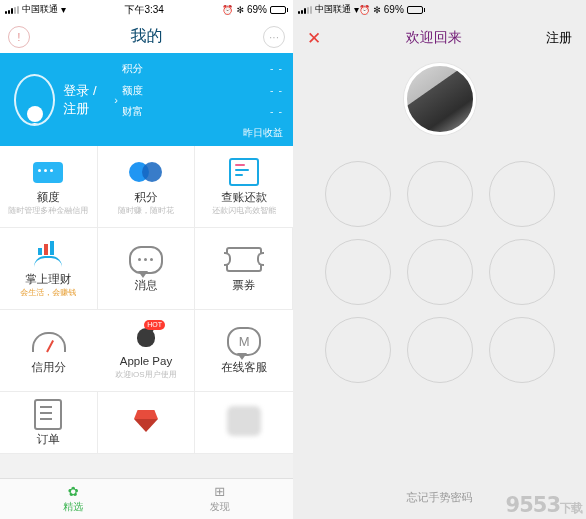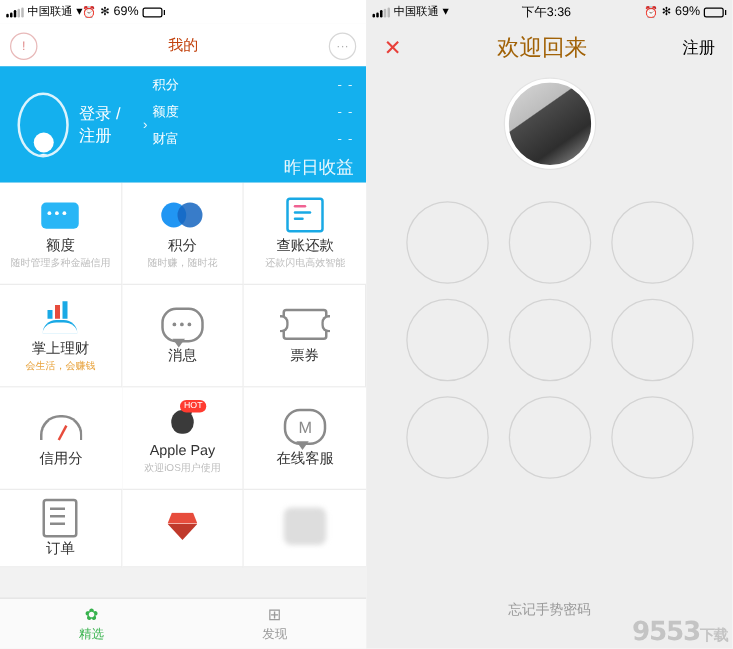--- a/index.html
+++ b/index.html
@@ -25,36 +25,36 @@
   .wifi{font-size:10px;}
   .batt{display:flex;align-items:center;}
   .batt .shell{width:16px;height:8px;border:1px solid #000;border-radius:2px;padding:1px;box-sizing:border-box;}
   .batt .fill{height:100%;background:#000;width:69%;}
   .batt .cap{width:1px;height:4px;background:#000;margin-left:1px;}
   .bt{font-size:9px;}
   .alarm{font-size:9px;}
 
   
   .navbar{height:34px;background:#fff;display:flex;align-items:center;justify-content:center;position:relative;}
-  .navbar .title{font-size:12px;color:#c2410c;}
+  .navbar .title{font-size:16px;color:#0c4a6e;}
   .nav-ic{position:absolute;top:7px;width:20px;height:20px;border-radius:50%;border:1px solid #d7d7d7;display:flex;align-items:center;justify-content:center;font-size:10px;color:#b0b0b0;}
   .nav-ic.l{left:8px;border-color:#e8b9b9;color:#e08a8a;}
   .nav-ic.r{right:8px;}
 
   
   .bluebox{background:#14b0ee;height:93px;display:flex;color:#fff;position:relative;}
   .bluebox .avatar-wrap{width:118px;display:flex;align-items:center;padding-left:14px;box-sizing:border-box;}
   .avatar-circ{width:48px;height:48px;border-radius:50%;border:2px solid rgba(255,255,255,.85);display:flex;align-items:flex-end;justify-content:center;overflow:hidden;}
   .avatar-circ .head{width:16px;height:16px;border-radius:50%;background:#fff;margin-bottom:2px;box-shadow:0 16px 0 -1px #fff, 0 18px 0 -2px #fff;}
   .login-txt{font-size:13px;margin-left:8px;display:flex;align-items:center;gap:4px;}
   .chev{font-size:11px;opacity:.9;}
   .bluebox .stats{flex:1;padding:8px 10px 6px 4px;box-sizing:border-box;display:flex;flex-direction:column;justify-content:space-between;}
   .stat-row{display:flex;justify-content:space-between;font-size:10.5px;line-height:14px;}
   .stat-row .dash{opacity:.85;letter-spacing:1px;}
-  .stat-row.last{font-size:14px;opacity:.9;justify-content:flex-end;}
+  .stat-row.last{font-size:10px;opacity:.9;justify-content:flex-end;}
 
   
   .grid{display:flex;flex-wrap:wrap;background:#e9e9e9;}
   .cell{width:33.3333%;box-sizing:border-box;background:#fff;height:82px;border-right:1px solid #ececec;border-bottom:1px solid #ececec;display:flex;flex-direction:column;align-items:center;justify-content:center;}
   .cell .ic{height:30px;display:flex;align-items:center;justify-content:center;margin-bottom:3px;}
   .cell .nm{font-size:11.5px;color:#333;line-height:14px;}
   .cell .sub{font-size:8px;color:#bdbdbd;line-height:11px;margin-top:1px;text-align:center;}
   .cell .sub.orange{color:#e8a33d;}
 
   
@@ -105,27 +105,27 @@
 
   
   .tabbar{position:absolute;bottom:0;left:0;width:293px;height:40px;background:#fafafa;border-top:1px solid #e0e0e0;display:flex;}
   .tab{flex:1;display:flex;flex-direction:column;align-items:center;justify-content:center;font-size:10px;color:#9b9b9b;}
   .tab.active{color:#37b24d;}
   .tab .tic{font-size:13px;line-height:14px;margin-bottom:1px;}
 
   
   .r-nav{height:38px;display:flex;align-items:center;justify-content:space-between;padding:0 14px;box-sizing:border-box;background:#eeeeee;}
   .r-nav .x{color:#e8403a;font-size:17px;line-height:17px;}
-  .r-nav .t{font-size:18px;color:#a16207;}
+  .r-nav .t{font-size:14px;color:#701a75;}
   .r-nav .reg{font-size:13px;color:#000000;}
   .r-avatar{margin:6px auto 0;width:66px;height:66px;border-radius:50%;overflow:hidden;border:3px solid #fff;box-shadow:0 0 0 1px #e3e3e3;background:linear-gradient(145deg,#d8d8d8 0%,#bdbdbd 35%,#4a4a4a 36%,#2e2e2e 70%,#9a9a9a 100%);}
   .r-phone{text-align:center;font-size:14px;color:#444;margin-top:10px;letter-spacing:.5px;}
   .dots-grid{margin:26px auto 0;width:230px;display:flex;flex-wrap:wrap;justify-content:space-between;row-gap:12px;}
   .dot{width:66px;height:66px;border-radius:50%;border:1px solid #d3d3d3;box-sizing:border-box;}
-  .r-forgot{position:absolute;bottom:24px;left:0;width:293px;text-align:center;font-size:11px;color:#9a9a9a;}
+  .r-forgot{position:absolute;bottom:14px;left:0;width:293px;text-align:center;font-size:11px;color:#9a9a9a;}
   .wm{position:absolute;right:4px;bottom:2px;font-size:21px;font-weight:bold;color:#bdbdbd;opacity:.85;letter-spacing:-1px;font-family:"DejaVu Sans",sans-serif;}
   .wm .s{font-size:12px;}
 </style>
 </head>
 <body>
 
 <div class="screens">
 
   <div class="screen left">
 
@@ -134,20 +134,21 @@
         <span class="sig">
             <i></i>
             <i></i>
             <i></i>
             <i></i>
             <i></i>
           </span>
         <span class="carrier">中国联通</span>
         <span class="wifi">▾</span>
       </div>
+      <div class="sb-center">下午3:34</div>
       <div class="sb-right">
         <span class="alarm">⏰</span>
         <span class="bt">✻</span>
         <span>69%</span>
         <span class="batt">
             <span class="shell"><span class="fill"></span></span>
             <span class="cap"></span>
           </span>
       </div>
     </div>
@@ -337,21 +338,20 @@
         <span class="sig">
             <i></i>
             <i></i>
             <i></i>
             <i></i>
             <i></i>
           </span>
         <span class="carrier">中国联通</span>
         <span class="wifi">▾</span>
       </div>
-      <div class="sb-center">下午3:36</div>
       <div class="sb-right">
         <span class="alarm">⏰</span>
         <span class="bt">✻</span>
         <span>69%</span>
         <span class="batt">
             <span class="shell"><span class="fill"></span></span>
             <span class="cap"></span>
           </span>
       </div>
     </div>

